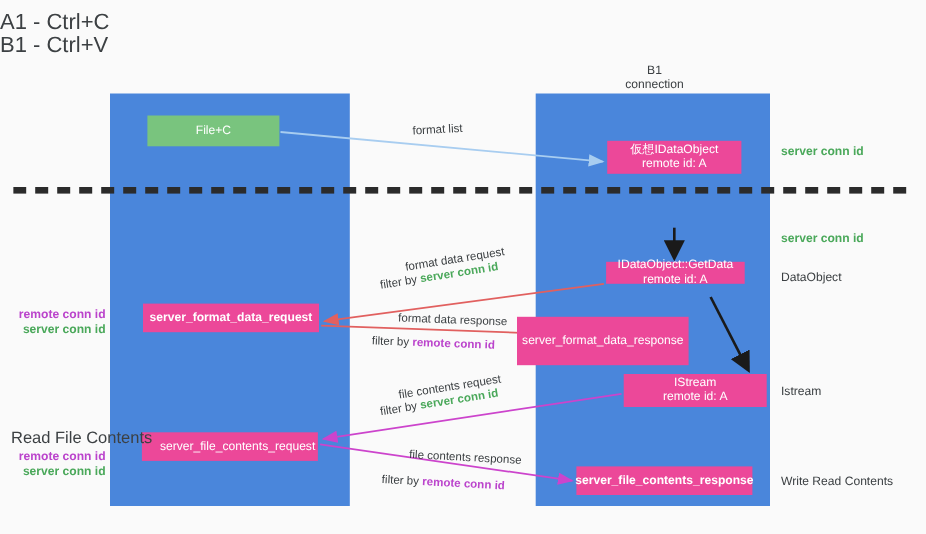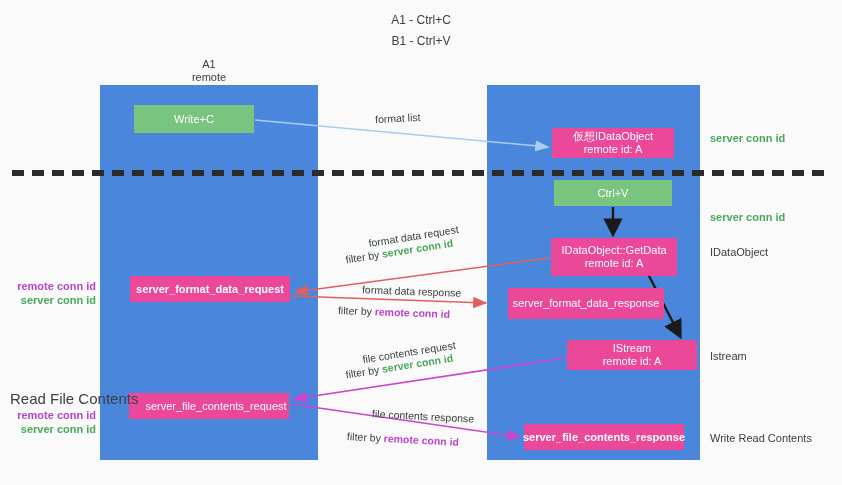--- a/index.html
+++ b/index.html
@@ -8,22 +8,22 @@
     background:#fafafa;
     font-family:"Liberation Sans","DejaVu Sans",sans-serif;
     overflow:hidden;
     position:relative;
   }
   #stage{position:absolute;left:0;top:0;width:842px;height:485px;}
   .abs{position:absolute;}
 
   
   #title{
-    left:0;top:10px;width:842px;text-align:center;
-    font-size:12px;color:#3c4043;line-height:21px;
+    left:0;top:10px;width:842px;
+    font-size:20px;color:#3c4043;line-height:21px;
     white-space:pre-line;
   }
 
   
   .col-head{
     text-align:center;font-size:11px;color:#3c4043;line-height:13px;
     white-space:pre-line;
   }
   #head-a{left:124px;top:58px;width:170px;}
   #head-b{left:505px;top:58px;width:180px;}
@@ -38,23 +38,23 @@
     display:flex;align-items:center;justify-content:center;
     text-align:center;color:#ffffff;font-size:11px;line-height:13px;
     white-space:pre-line;box-sizing:border-box;padding:2px;
   }
   .green{background:#79c47e;}
   .orange{background:#ec4899;}
 
   #box-ctrlc{left:134px;top:105px;width:120px;height:28px;}
   #box-ctrlv{left:554px;top:180px;width:118px;height:26px;}
   #box-virt-ido{left:552px;top:128px;width:122px;height:30px;}
-  #box-getdata{left:551px;top:238px;width:126px;height:38px;}
+  #box-getdata{left:551px;top:238px;width:126px;height:20px;}
   #box-fmt-req{left:130px;top:276px;width:160px;height:26px;font-weight:bold;}
-  #box-fmt-res{left:508px;top:288px;width:156px;height:31px;}
+  #box-fmt-res{left:470px;top:288px;width:156px;height:44px;}
   #box-istream{left:567px;top:340px;width:130px;height:30px;}
   #box-file-req{left:129px;top:393px;width:160px;height:26px;padding-left:16px;}
   #box-file-res{left:524px;top:424px;width:160px;height:26px;font-weight:bold;}
 
   
   .ann{font-size:11px;color:#3c4043;line-height:13px;white-space:pre-line;}
   .green-txt{color:#4aa85a;font-weight:bold;}
   .purple-txt{color:#bb44cc;font-weight:bold;}
 
   #ann-sci1{left:710px;top:132px;}
@@ -93,22 +93,22 @@
   svg#wires{position:absolute;left:0;top:0;width:842px;height:485px;pointer-events:none;}
 </style>
 </head>
 <body>
 
 <div id="stage">
 
   <div class="abs" id="title">A1 - Ctrl+C
 B1 - Ctrl+V</div>
 
-  <div class="abs col-head" id="head-a">A1
-remote</div>
+  <div class="abs col-head" id="head-b">B1
+connection</div>
 
   <div class="abs lane" id="lane-a"></div>
   <div class="abs lane" id="lane-b"></div>
 
   <svg id="wires" viewBox="0 0 842 485">
     <defs>
       <marker id="ah-blue" markerWidth="9" markerHeight="7" refX="8" refY="3.5" orient="auto">
         <polygon points="0 0, 9 3.5, 0 7" fill="#a8cdf0"></polygon>
       </marker>
       <marker id="ah-red" markerWidth="9" markerHeight="7" refX="8" refY="3.5" orient="auto">
@@ -132,24 +132,23 @@
 
     <line x1="292" y1="296" x2="486" y2="303" stroke="#e1605f" stroke-width="1.6" marker-end="url(#ah-red)"></line>
 
     <line x1="565" y1="358" x2="294" y2="399" stroke="#cc44cc" stroke-width="1.6" marker-end="url(#ah-mag)"></line>
 
     <line x1="291" y1="404" x2="520" y2="437" stroke="#cc44cc" stroke-width="1.6" marker-end="url(#ah-mag)"></line>
   </svg>
 
   <div class="abs" id="divider"></div>
 
-  <div class="abs box green" id="box-ctrlc">Write+C</div>
+  <div class="abs box green" id="box-ctrlc">File+C</div>
   <div class="abs box orange" id="box-virt-ido">仮想IDataObject
 remote id: A</div>
-  <div class="abs box green" id="box-ctrlv">Ctrl+V</div>
   <div class="abs box orange" id="box-getdata">IDataObject::GetData
 remote id: A</div>
   <div class="abs box orange" id="box-fmt-req">server_format_data_request</div>
   <div class="abs box orange" id="box-fmt-res">server_format_data_response</div>
   <div class="abs box orange" id="box-istream">IStream
 remote id: A</div>
   <div class="abs box orange" id="box-file-req">server_file_contents_request</div>
   <div class="abs box orange" id="box-file-res">server_file_contents_response</div>
 
   <div class="abs edge-label" id="lbl-format-list">format list</div>
@@ -169,21 +168,21 @@
     <span>filter by </span><span class="green-txt">server conn id</span>
   </div>
 
   <div class="abs edge-label" id="lbl-file-res">file contents response</div>
   <div class="abs edge-label" id="lbl-file-res2">
     <span>filter by </span><span class="purple-txt">remote conn id</span>
   </div>
 
   <div class="abs ann green-txt" id="ann-sci1">server conn id</div>
   <div class="abs ann green-txt" id="ann-sci2">server conn id</div>
-  <div class="abs ann" id="ann-dataobject">IDataObject</div>
+  <div class="abs ann" id="ann-dataobject">DataObject</div>
   <div class="abs ann" id="ann-istream">Istream</div>
   <div class="abs ann" id="ann-write">Write Read Contents</div>
 
   <div class="abs" id="ann-left-1">
     <div class="purple-txt">remote conn id</div>
     <div class="green-txt">server conn id</div>
   </div>
 
   <div class="abs" id="read-title">Read File Contents</div>
 

